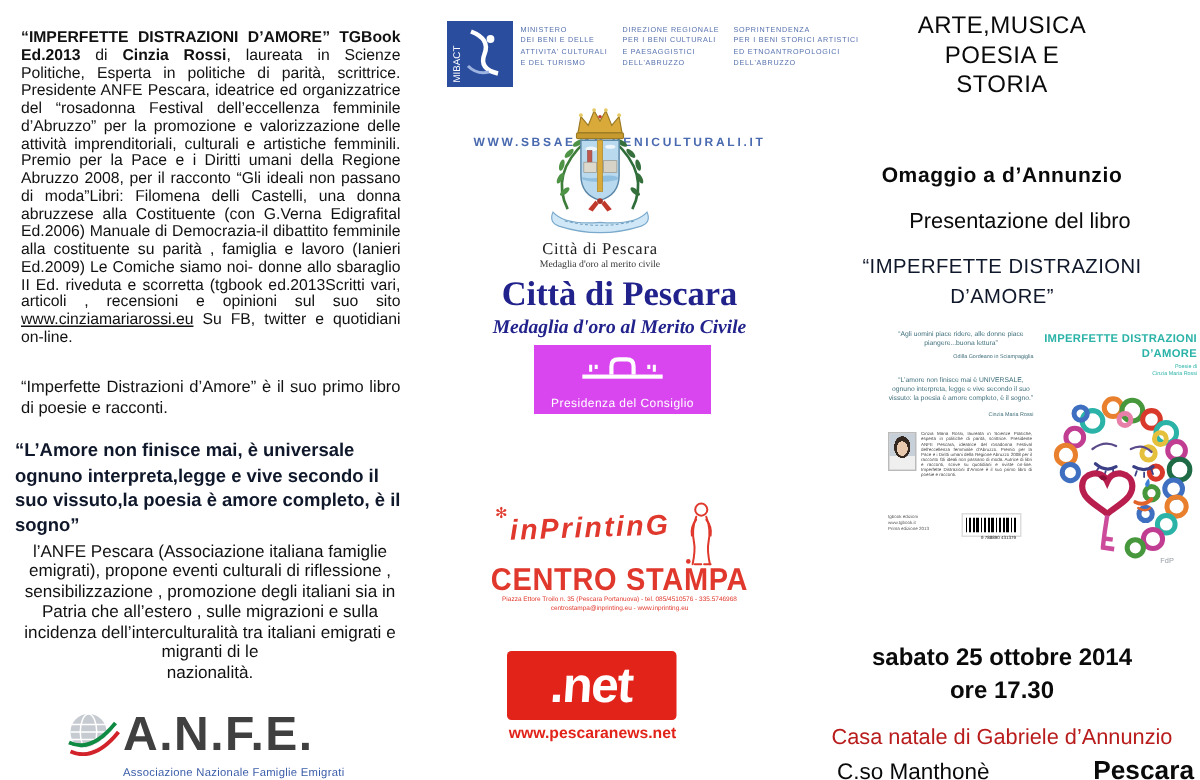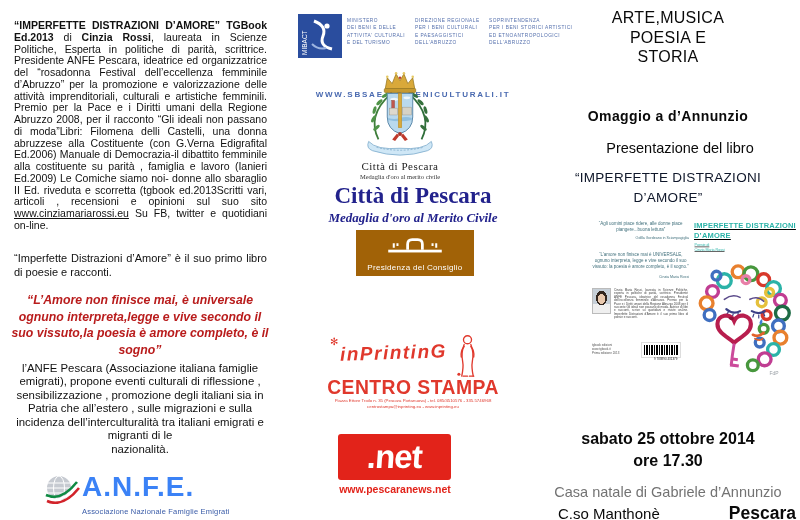--- a/index.html
+++ b/index.html
@@ -6,46 +6,46 @@
   body { background:#e9e9e9; font-family:"Liberation Sans", sans-serif; }
   .page { position:relative; width:800px; height:520px; background:#fff; overflow:hidden; }
 
   
   .bio-par { position:absolute; left:14px; top:20px; width:253px; font-size:10.5px; line-height:1.12;
              color:#111; text-align:justify; }
   .bio-par .b { font-weight:bold; }
   .bio-par .u { text-decoration:underline; cursor:pointer; }
   .first-book { position:absolute; left:14px; top:252px; width:253px; font-size:11px; line-height:1.25; color:#111; text-align:justify; }
   .left-quote { position:absolute; left:10px; top:292px; width:260px; font-size:12.3px; line-height:1.35;
-                font-weight:bold; font-style:italic; text-align:center; color:#b91c1c; }
+                font-weight:bold; text-align:left; color:#0f172a; }
   .anfe-par { position:absolute; left:10px; top:362px; width:260px; font-size:11.4px; line-height:1.18;
               text-align:center; color:#111; white-space:pre-line; }
   .anfe-logo { position:absolute; left:44px; top:474px; display:flex; align-items:flex-start; }
   .anfe-txt { margin-left:2px; }
-  .anfe-acronym { font-size:28px; font-weight:bold; color:#3b82f6; letter-spacing:1px; line-height:0.95;
+  .anfe-acronym { font-size:32px; font-weight:bold; color:#404040; letter-spacing:1px; line-height:0.95;
                   font-family:"Liberation Sans", sans-serif; }
   .anfe-sub { font-size:7.5px; color:#3a5ca8; margin-top:6px; letter-spacing:0.2px; }
 
   
   .ministry { position:absolute; left:298px; top:14px; display:flex; align-items:flex-start; }
   .min-cols { display:flex; margin-left:5px; margin-top:3px; }
   .min-col { margin-right:5px; color:#5570ad; font-size:6px; transform:scale(.8); transform-origin:0 0;
              line-height:1.55; letter-spacing:.6px; white-space:nowrap; width:1px; }
   .website { position:absolute; left:288px; top:56px; width:250px; text-align:center; color:#4a6ab0;
              font-size:8px; letter-spacing:1.8px; font-weight:bold;margin-top:34px; }
   .crest { position:absolute; left:354px; top:67px; }
   .crest-caption { position:absolute; left:290px; top:160px; width:220px; text-align:center;
                    font-family:"Liberation Serif", serif; font-size:11px; color:#222; letter-spacing:.5px; }
   .crest-subcaption { position:absolute; left:290px; top:173px; width:220px; text-align:center;
                       font-family:"Liberation Serif", serif; font-size:6.5px; color:#333; }
   .city-title { position:absolute; left:288px; top:183px; width:250px; text-align:center;
                 font-family:"Liberation Serif", serif; font-weight:bold; font-size:23px; color:#22228c; }
   .city-subtitle { position:absolute; left:288px; top:210px; width:250px; text-align:center;
                    font-family:"Liberation Serif", serif; font-style:italic; font-weight:bold; font-size:13px; color:#22228c; }
-  .presidenza { position:absolute; left:356px; top:230px; width:118px; height:46px; background:#a16207;
+  .presidenza { position:absolute; left:356px; top:230px; width:118px; height:46px; background:#d946ef;
                 display:flex; flex-direction:column; align-items:center; justify-content:center; }
   .presidenza-label { color:#fff; font-size:8px; margin-top:1px; letter-spacing:.3px; }
   .inprinting { position:absolute; left:330px; top:334px; width:185px; display:flex; align-items:flex-start; }
   .inprinting-text { color:#e0382c; font-size:19px; font-style:italic; letter-spacing:1.5px;
                      transform:rotate(-2deg); margin-top:8px; font-weight:bold; }
   .inprinting-flower { color:#e0382c; font-size:10px; margin-right:2px; margin-top:2px; }
   .centro-stampa { position:absolute; left:288px; top:375px; width:250px; text-align:center; color:#e0382c;
                    font-size:21px; font-weight:800; letter-spacing:.5px; transform:scaleX(.92); }
   .cs-info { position:absolute; left:288px; width:250px; text-align:center; color:#e0382c;
              font-size:6px; transform:scale(.72); transform-origin:center top; }
@@ -80,27 +80,27 @@
   .micro-bio-clip { width:74px; height:52px; overflow:hidden; }
   .micro-bio { font-size:6px; transform:scale(.5); transform-origin:0 0; width:200%; text-align:justify;
                color:#444; line-height:1.15; }
   .back-bottom { display:flex; justify-content:space-between; align-items:flex-end; margin-top:3px; }
   .pub-clip { width:42px; height:20px; overflow:hidden; }
   .pub-micro { font-size:6px; transform:scale(.5); transform-origin:0 0; width:200%; color:#555; line-height:1.3; }
   .barcode-wrap { text-align:center; }
   .barcode { width:38px; height:14px; background:repeating-linear-gradient(90deg,#000 0 1px,#fff 1px 2px,#000 2px 3.5px,#fff 3.5px 5px);
              border:2px solid #fff; outline:0.5px solid #ddd; }
   .barcode-num { font-size:6px; transform:scale(.5); transform-origin:center top; width:200%; margin-left:-50%; color:#222; }
-  .front-cover { width:104px; text-align:left;text-decoration:underline; }
+  .front-cover { width:104px; text-align:right; }
   .fc-title { color:#2bb3a8; font-weight:bold; font-size:7.5px; line-height:1.3; margin-top:3px; letter-spacing:.2px; }
   .fc-author { color:#2bb3a8; font-size:6px; transform:scale(.6); transform-origin:center top; width:166%;
                margin-left:-33%; line-height:1.3; margin-top:2px; }
   .r-date { position:absolute; left:540px; top:428px; width:256px; text-align:center; font-weight:bold;
             font-size:16px; line-height:1.35; color:#0a0a0a; }
-  .r-venue1 { position:absolute; left:540px; top:484px; width:256px; text-align:center; font-size:14.5px; color:#737373; }
+  .r-venue1 { position:absolute; left:540px; top:484px; width:256px; text-align:center; font-size:14.5px; color:#b91c1c; }
   .r-venue2 { position:absolute; left:558px; top:503px; width:238px; display:flex; justify-content:space-between;
               align-items:baseline; }
   .r-venue2a { font-size:15px; color:#0a0a0a; }
   .r-venue2b { font-size:17.5px; font-weight:bold; color:#0a0a0a; }
 </style>
 </head>
 <body>
 
 <div class="page">
 

